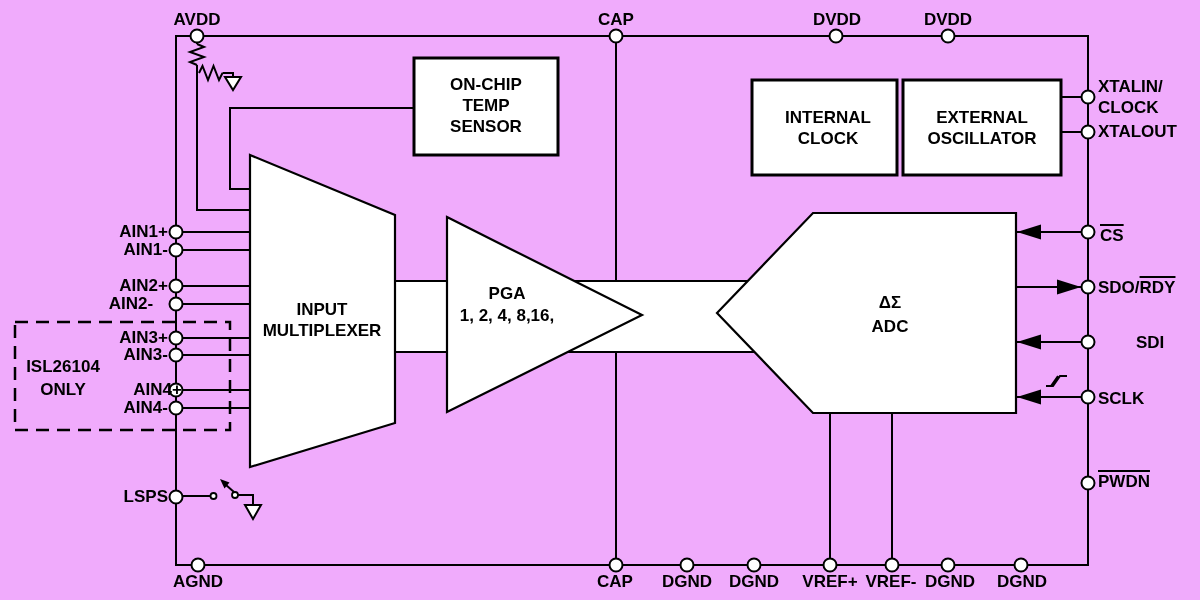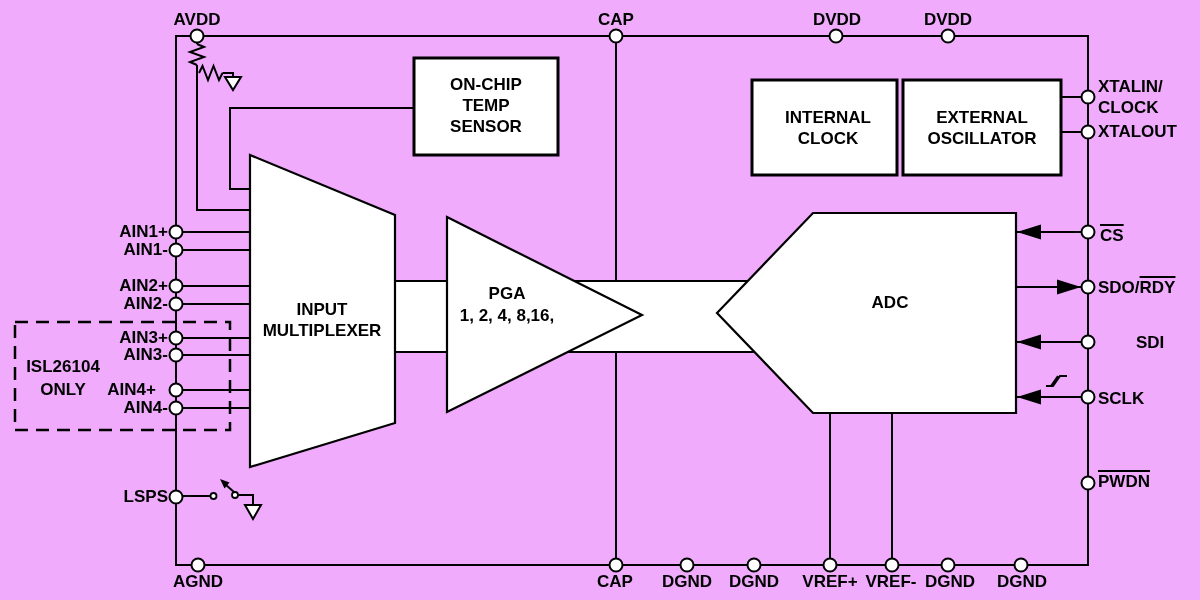--- a/index.html
+++ b/index.html
@@ -108,24 +108,24 @@
   </svg>
 
   <div class="lbl lbl-c" style="left:147px;top:10px;width:100px;">AVDD</div>
   <div class="lbl lbl-c" style="left:566px;top:10px;width:100px;">CAP</div>
   <div class="lbl lbl-c" style="left:787px;top:10px;width:100px;">DVDD</div>
   <div class="lbl lbl-c" style="left:898px;top:10px;width:100px;">DVDD</div>
 
   <div class="lbl lbl-r" style="left:58px;top:222px;width:110px;">AIN1+</div>
   <div class="lbl lbl-r" style="left:58px;top:240px;width:110px;">AIN1-</div>
   <div class="lbl lbl-r" style="left:58px;top:276px;width:110px;">AIN2+</div>
-  <div class="lbl lbl-r" style="left:58px;top:294px;width:110px;">AIN2-</div>
+  <div class="lbl lbl-r" style="left:76px;top:294px;width:110px;text-align:center;">AIN2-</div>
   <div class="lbl lbl-r" style="left:58px;top:328px;width:110px;">AIN3+</div>
   <div class="lbl lbl-r" style="left:58px;top:345px;width:110px;">AIN3-</div>
-  <div class="lbl lbl-r" style="left:52px;top:380px;width:104px;">AIN4+</div>
+  <div class="lbl lbl-r" style="left:62px;top:380px;width:104px;padding-left:16px;">AIN4+</div>
   <div class="lbl lbl-r" style="left:58px;top:398px;width:110px;">AIN4-</div>
   <div class="lbl lbl-r" style="left:58px;top:487px;width:110px;">LSPS</div>
 
   <div class="lbl blk" style="left:1098px;top:76px;">
     <div>XTALIN/</div>
     <div>CLOCK</div>
   </div>
   <div class="lbl" style="left:1098px;top:122px;">XTALOUT</div>
   <div class="lbl" style="left:1100px;top:226px;"><span class="ovl">CS</span></div>
   <div class="lbl" style="left:1098px;top:278px;"><span>SDO/</span><span class="ovl">RDY</span></div>
@@ -157,20 +157,21 @@
   </div>
   <div class="lbl lbl-c blk" style="left:247px;top:299px;width:150px;">
     <div>INPUT</div>
     <div>MULTIPLEXER</div>
   </div>
   <div class="lbl lbl-c" style="left:432px;top:283px;width:150px;line-height:22px;">
     <div>PGA</div>
     <div>1, 2, 4, 8,16,</div>
   </div>
   <div class="lbl lbl-c" style="left:815px;top:291px;width:150px;line-height:24px;">
+    <div>ΔΣ</div>
     <div>ADC</div>
   </div>
 
   <div class="lbl lbl-c" style="left:11px;top:355px;width:104px;line-height:23px;">
     <div>ISL26104</div>
     <div>ONLY</div>
   </div>
 
 </div>
 

